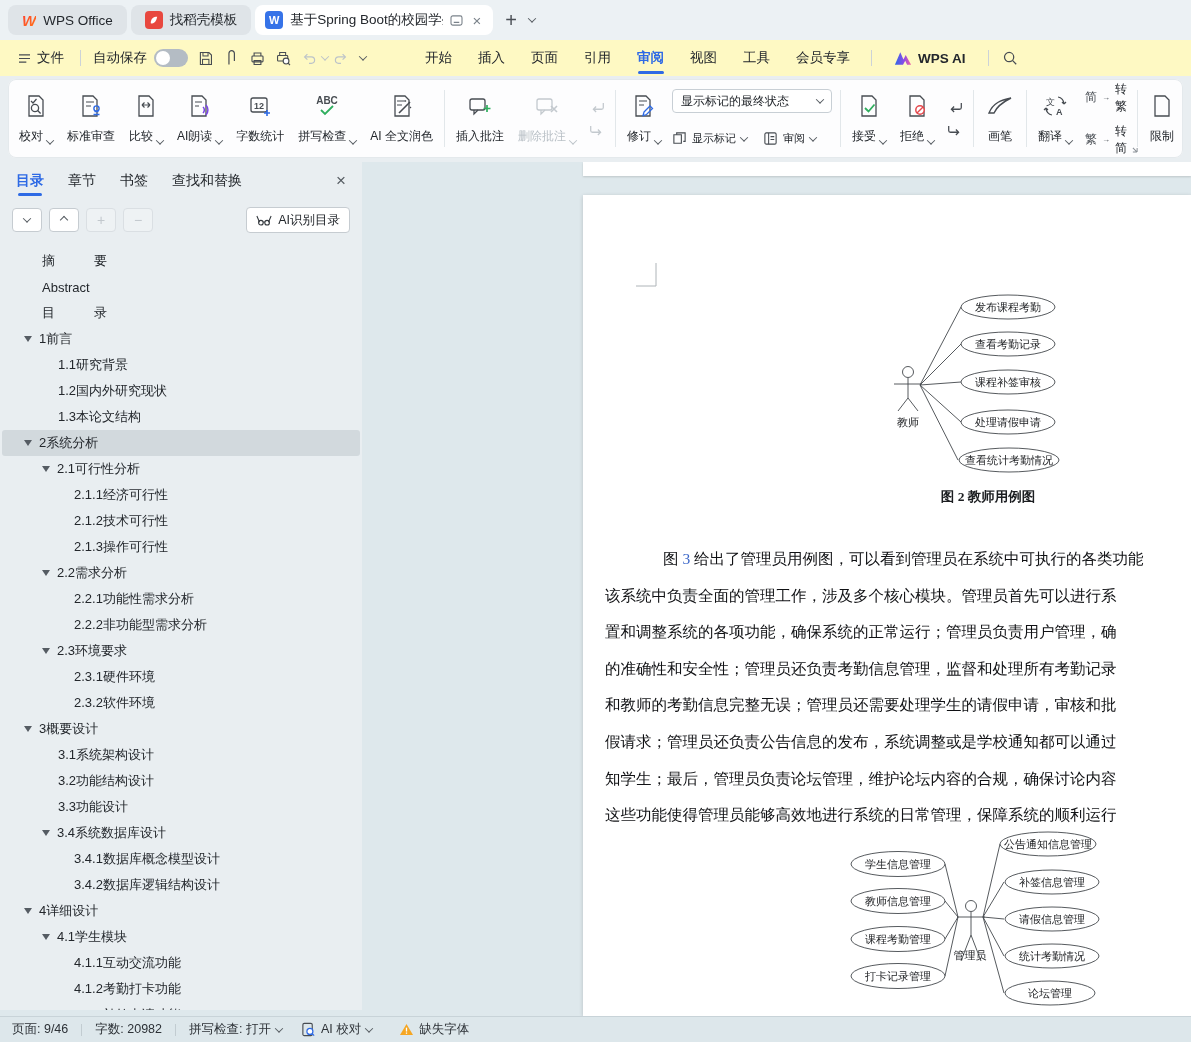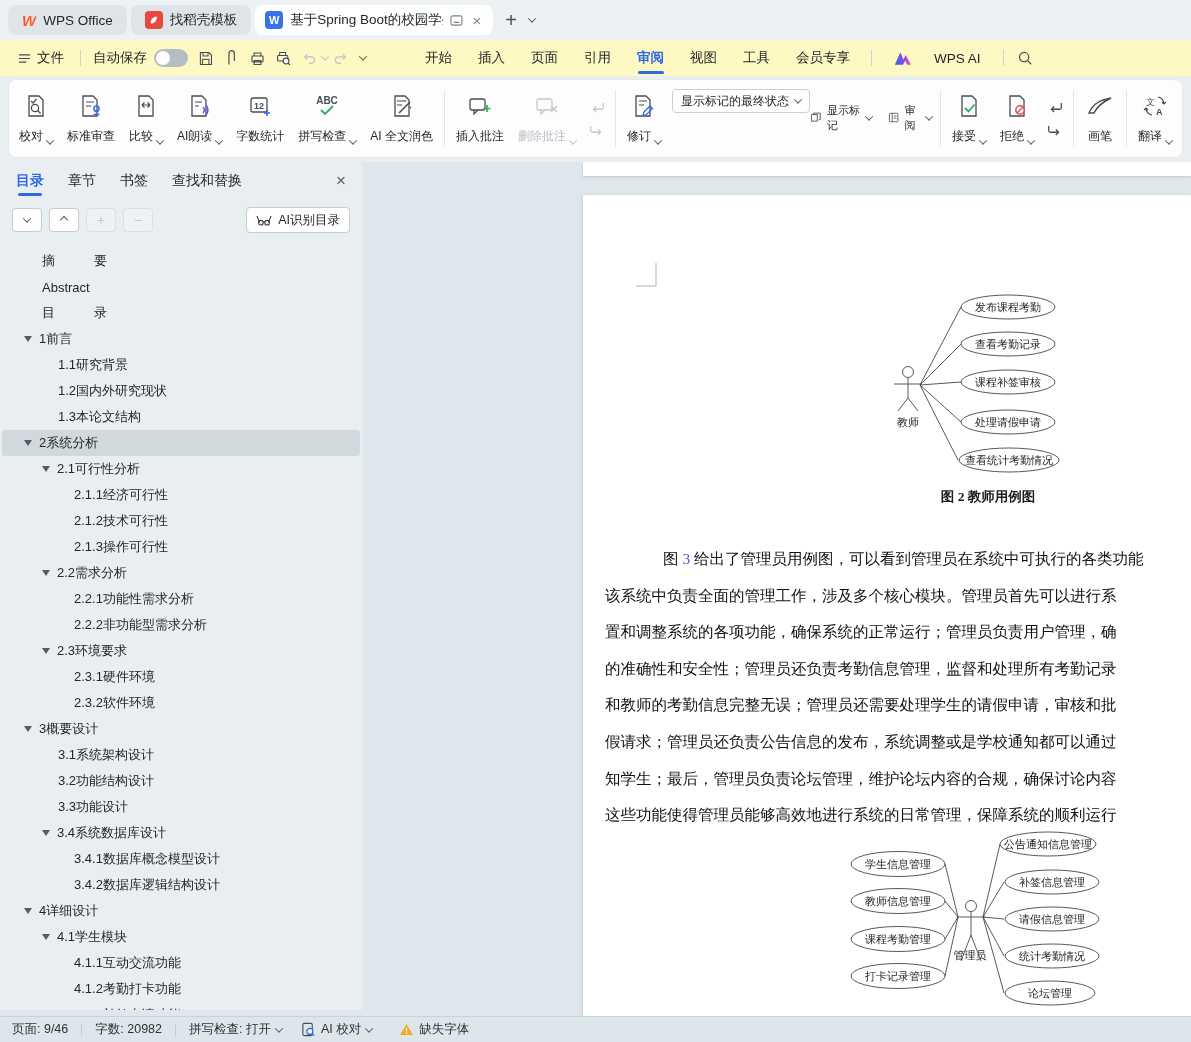--- a/index.html
+++ b/index.html
@@ -27,30 +27,30 @@
   .mfile{display:flex;align-items:center;gap:6px;padding:0 8px}
   .vbar{width:1px;height:16px;background:#ccd3d8;margin:0 8px}
   .autosave{display:flex;align-items:center;gap:7px;padding:0 4px}
   .toggle{width:34px;height:18px;border-radius:9px;background:#b4bcc4;position:relative}
   .toggle .knob{position:absolute;left:2px;top:2px;width:14px;height:14px;border-radius:50%;background:#fff}
   .qicon{width:26px;height:24px;display:flex;align-items:center;justify-content:center;border-radius:4px}
   .m-items{display:flex;margin-left:46px}
   .m-item{padding:0 13px;height:36px;display:flex;align-items:center;position:relative}
   .m-item.active{color:#2e6ae5;font-weight:bold}
   .m-item.active::after{content:"";position:absolute;left:50%;transform:translateX(-50%);bottom:2px;width:26px;height:3px;border-radius:2px;background:#2e6ae5}
-  .wpsai{display:flex;align-items:flex-start;gap:22px;padding:0 14px;font-weight:normal;font-size:13.5px}
+  .wpsai{display:flex;align-items:flex-start;gap:6px;padding:0 14px;font-weight:bold;font-size:13.5px}
   
   .ribbon{height:86px;background:#e9eef1;padding:3px 8px 0}
   .panel{background:#fdfdfe;border-radius:8px;height:79px;display:flex;align-items:stretch;padding:2px 4px;box-shadow:inset 0 0 0 1px #e4e9ec;overflow:hidden}
   .rbtn{display:flex;flex-direction:column;align-items:center;justify-content:center;gap:9px;padding:2px 7px;border-radius:4px;font-size:12px;white-space:nowrap}
   .rlb{display:flex;align-items:flex-end;gap:4px}
   .vsep{width:1px;background:#e2e7ea;margin:9px 4px;flex:none}
   .dis{color:#b9c0c6}
   .navcol{display:flex;flex-direction:column;justify-content:center;gap:9px;padding:0 5px}
-  .g3col{display:flex;flex-direction:row;justify-content:space-between;padding:8px 4px 10px}
+  .g3col{display:flex;flex-direction:column;justify-content:space-between;padding:8px 4px 10px}
   .combo{height:24px;border:1px solid #c8cfd5;border-radius:4px;width:160px;font-size:12px;display:flex;align-items:center;padding:0 8px;gap:6px;background:#fff}
   .combo span{flex:1}
   .smallrow{display:flex;gap:16px;align-items:center;font-size:11px}
   .smallbtn{display:flex;gap:5px;align-items:center}
   .transcol{display:flex;flex-direction:column;justify-content:center;gap:8px;padding:0 6px;font-size:12px;position:relative}
   .cjk-ic{font-size:12px;color:#474c52}
   .mini-arr{font-size:8px;color:#474c52;vertical-align:sub}
   .expander{position:absolute;right:-6px;bottom:2px}
   
   .sidebar{position:absolute;left:0;top:162px;width:362px;bottom:32px;background:#e9eef1;overflow:hidden}

